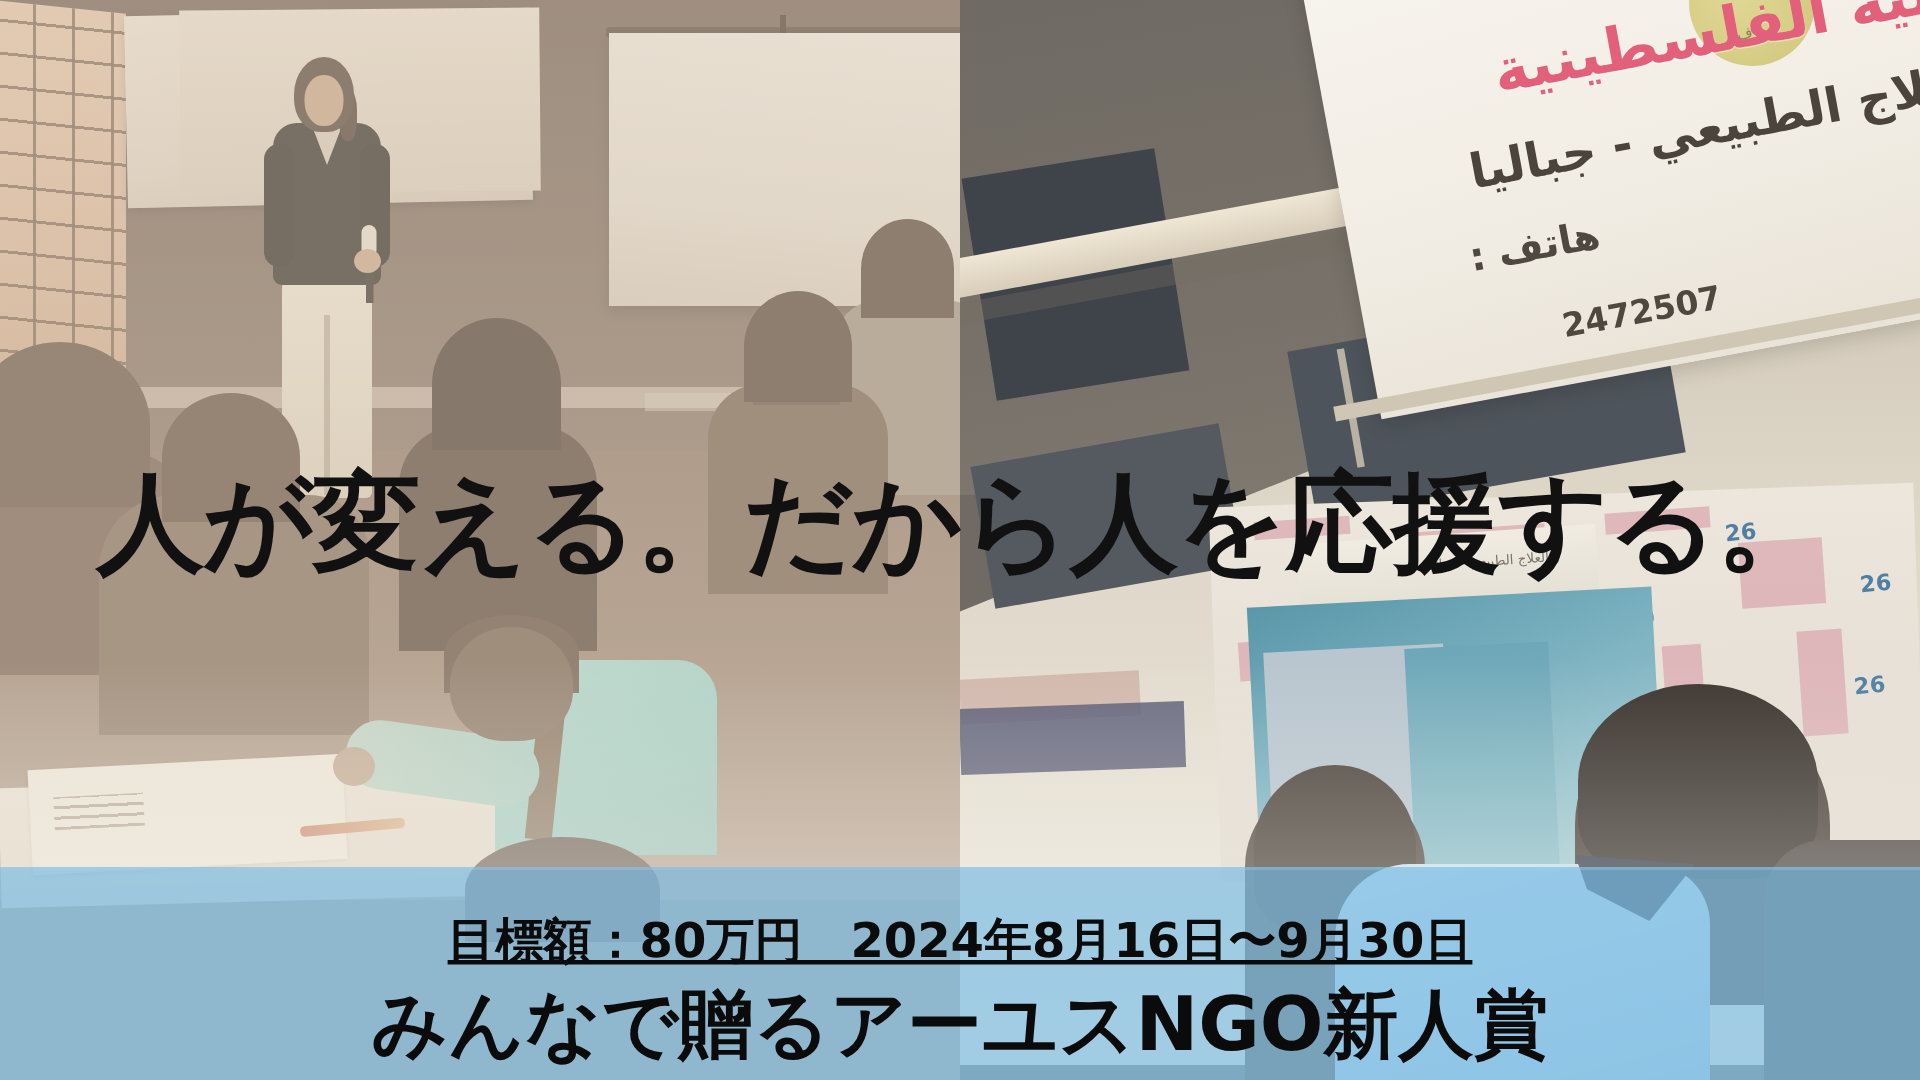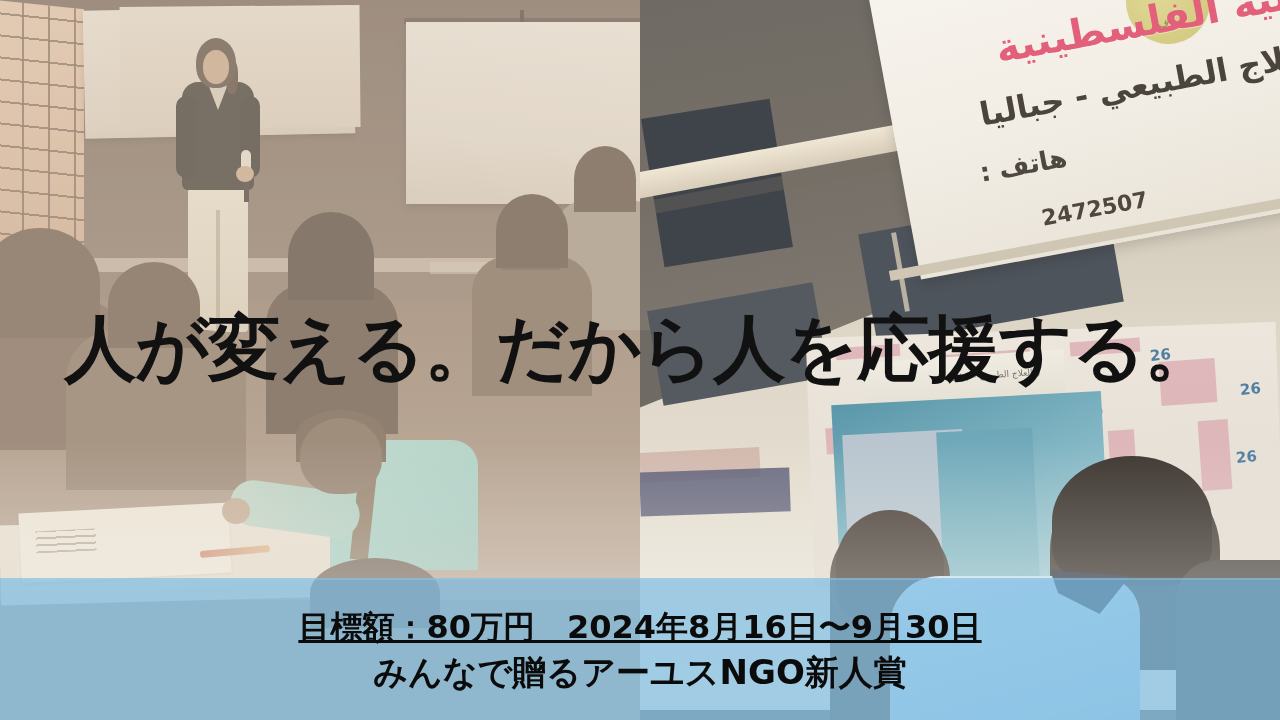--- a/index.html
+++ b/index.html
@@ -180,21 +180,21 @@
   .blueband{
     position:absolute;left:0;top:578px;width:1280px;height:142px;
     background:rgba(120,185,225,.62);
     overflow:hidden;
   }
   .blueband-tint{position:absolute;inset:0;background:rgba(150,205,240,.28);}
   .band-text{position:absolute;left:0;width:1280px;text-align:center;
     color:#0b0b0b;font-weight:bold;white-space:nowrap;
     font-family:"DejaVu Sans","Liberation Sans",sans-serif;}
   .band-line1{top:28px;font-size:32px;letter-spacing:0px;text-decoration:underline;}
-  .band-line2{top:72px;font-size:34px;letter-spacing:0px;}
+  .band-line2{top:72px;font-size:50px;letter-spacing:0px;}
 </style>
 </head>
 <body>
 
 <div class="banner">
 
   <div class="photo photo-left">
     <div class="layer l-wall"></div>
     <div class="layer l-shoji2"></div>
     <div class="layer l-shoji"></div>

